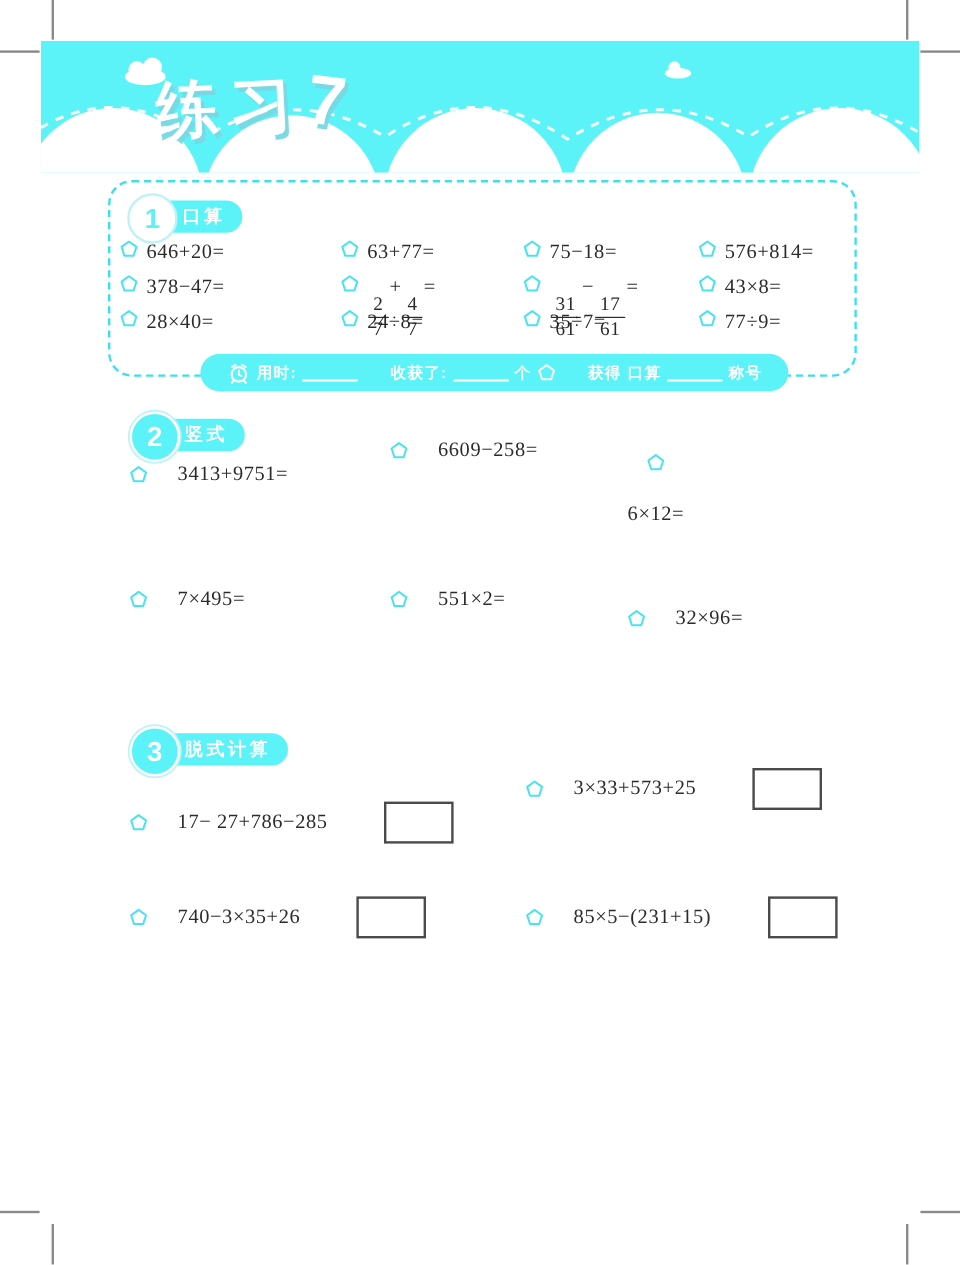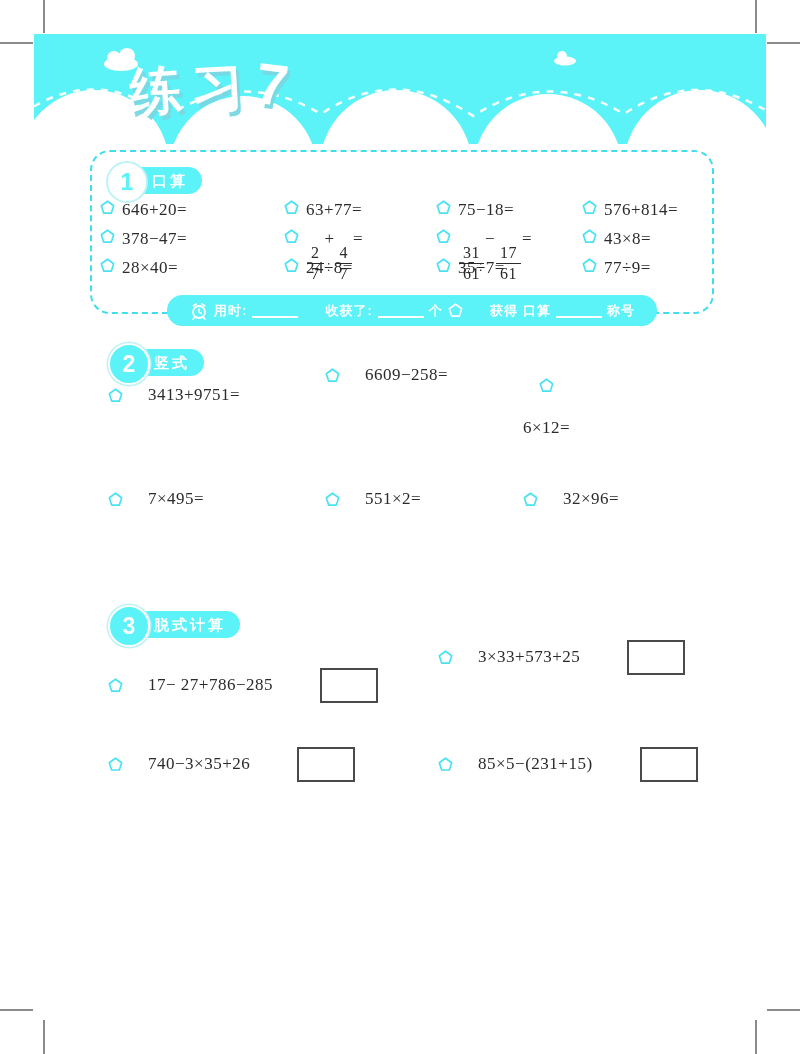--- a/index.html
+++ b/index.html
@@ -230,21 +230,21 @@
      <path d="M8 1.3 L14.6 6.1 L12.1 13.9 L3.9 13.9 L1.4 6.1 Z" fill="none" stroke="#49e2f1" stroke-width="1.8" stroke-linejoin="round"></path>
    </svg>
         <span class="expr">7×495=</span>
       </div>
       <div class="prow-item" style="left: 325px; top: 482px;">
         <svg class="star" width="15" height="15" viewBox="0 0 16 16">
      <path d="M8 1.3 L14.6 6.1 L12.1 13.9 L3.9 13.9 L1.4 6.1 Z" fill="none" stroke="#49e2f1" stroke-width="1.8" stroke-linejoin="round"></path>
    </svg>
         <span class="expr">551×2=</span>
       </div>
-      <div class="prow-item" style="left: 523px; top: 482px;">
+      <div class="prow-item" style="left: 523px; top: 498px;">
         <svg class="star" width="15" height="15" viewBox="0 0 16 16">
      <path d="M8 1.3 L14.6 6.1 L12.1 13.9 L3.9 13.9 L1.4 6.1 Z" fill="none" stroke="#49e2f1" stroke-width="1.8" stroke-linejoin="round"></path>
    </svg>
         <span class="expr">32×96=</span>
       </div>
     </div>
 
   <div class="sec-pill" style="left:130px;top:611px">脱式计算</div>
   <div class="sec-badge badge-solid" style="left:108px;top:605px">3</div>
   <div id="s3-rows">

